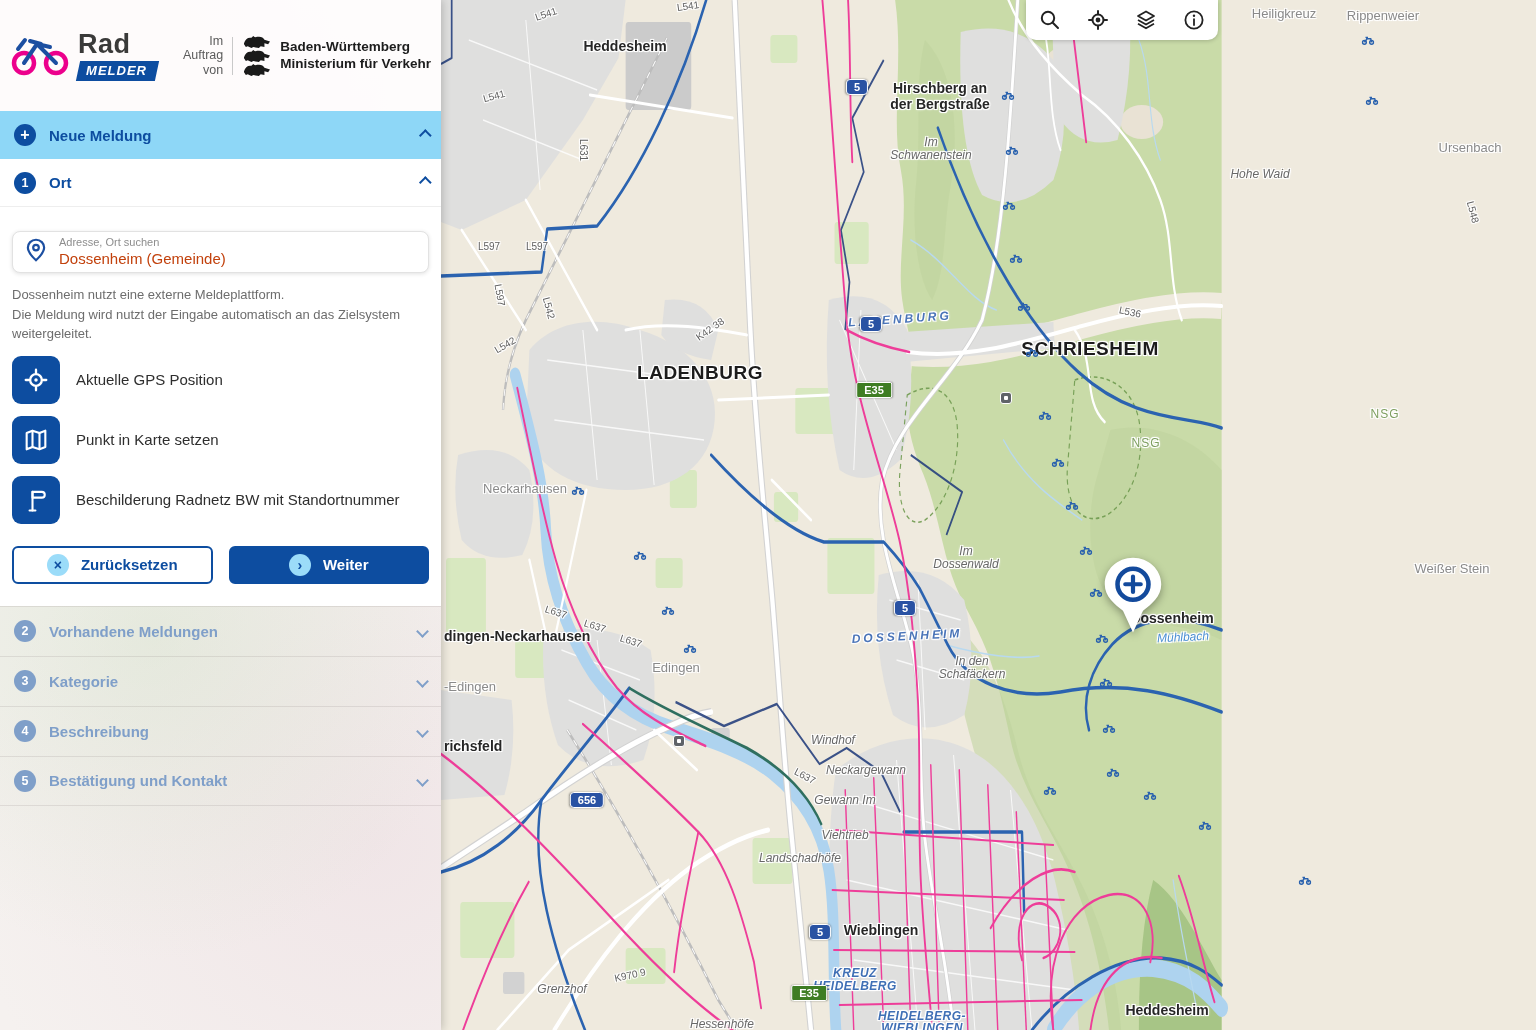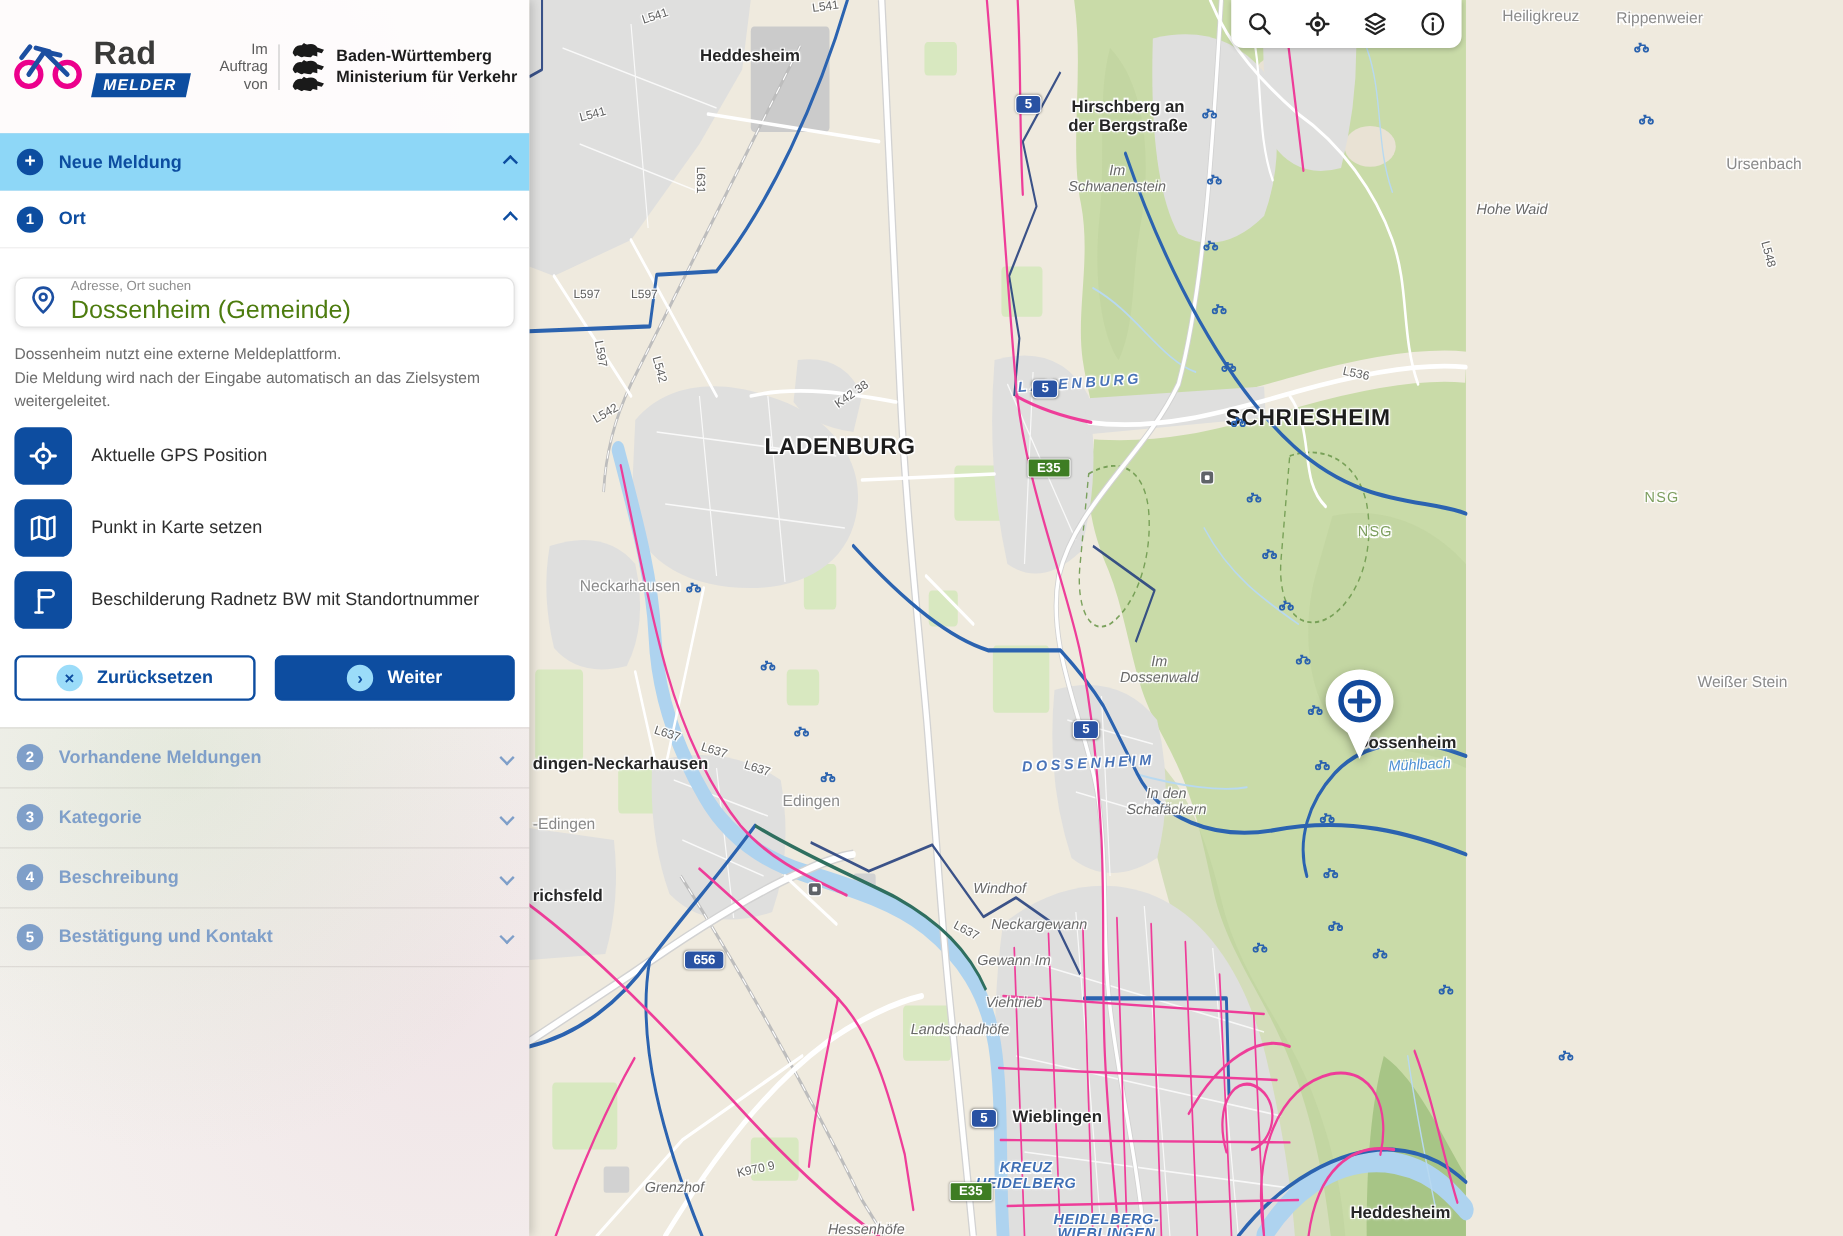--- a/index.html
+++ b/index.html
@@ -43,21 +43,21 @@
 
   .ort-row{height:48px;background:#fff;display:flex;align-items:center;padding:0 14px;cursor:pointer;border-bottom:1px solid #eee;}
   .ort-row .step-circle{background:var(--blue);}
   .ort-row .lbl{color:var(--blue);font-weight:bold;font-size:15px;margin-left:13px;}
 
   .ort-content{background:#fff;padding:24px 12px 16px 12px;}
   .searchbox{background:#fff;border:1px solid #e2e2e2;border-radius:8px;box-shadow:0 1px 4px rgba(0,0,0,.12);
     display:flex;align-items:center;padding:6px 10px;height:42px;}
   .searchbox .texts{margin-left:10px;flex:1;}
   .search-label{font-size:11px;color:#8d8d8d;display:block;line-height:1.2;}
-  .search-input{border:none;outline:none;font-size:21px;color:#4d7c0f;width:100%;padding:0;line-height:1.2;}
+  .search-input{border:none;outline:none;font-size:15px;color:#c2410c;width:100%;padding:0;line-height:1.2;}
   .notice{font-size:13px;color:#6d6d6d;line-height:1.5;margin-top:12px;}
   .opt-row{display:flex;align-items:center;margin-top:12px;cursor:pointer;}
   .opt-row:first-of-type{margin-top:20px;}
   .opt-icon{width:48px;height:48px;background:var(--blue);border-radius:9px;display:flex;align-items:center;justify-content:center;flex:0 0 auto;}
   .opt-label{font-size:15px;color:#2e2e2e;margin-left:16px;}
   .btn-row{display:flex;gap:16px;margin-top:22px;padding:0 0 6px 0;}
   .btn{height:38px;border-radius:6px;display:flex;align-items:center;justify-content:center;gap:12px;
     font-size:15px;font-weight:bold;cursor:pointer;flex:1;}
   .btn .circ{width:22px;height:22px;border-radius:50%;background:var(--btncirc);color:var(--blue);
     display:flex;align-items:center;justify-content:center;font-size:14px;font-weight:bold;line-height:1;}
@@ -258,21 +258,21 @@
   </svg>
 
   <div id="map-labels">
       <span class="mlabel town" style="left: 184px; top: 46px; transform: translate(-50%, -50%) rotate(0deg);">Heddesheim</span>
       <span class="mlabel town" style="left: 499px; top: 88px; transform: translate(-50%, -50%) rotate(0deg);">Hirschberg an</span>
       <span class="mlabel town" style="left: 499px; top: 104px; transform: translate(-50%, -50%) rotate(0deg);">der Bergstraße</span>
       <span class="mlabel area" style="left: 490px; top: 142px; transform: translate(-50%, -50%) rotate(0deg);">Im</span>
       <span class="mlabel area" style="left: 490px; top: 155px; transform: translate(-50%, -50%) rotate(0deg);">Schwanenstein</span>
       <span class="mlabel town-sm" style="left: 843px; top: 13px; transform: translate(-50%, -50%) rotate(0deg);">Heiligkreuz</span>
       <span class="mlabel town-sm" style="left: 942px; top: 15px; transform: translate(-50%, -50%) rotate(0deg);">Rippenweier</span>
-      <span class="mlabel town-sm" style="left: 1029px; top: 136px; transform: translate(-50%, -50%) rotate(0deg);">Ursenbach</span>
+      <span class="mlabel town-sm" style="left: 1029px; top: 147px; transform: translate(-50%, -50%) rotate(0deg);">Ursenbach</span>
       <span class="mlabel area" style="left: 819px; top: 174px; transform: translate(-50%, -50%) rotate(0deg);">Hohe Waid</span>
       <span class="mlabel ref" style="left: 105px; top: 14px; transform: translate(-50%, -50%) rotate(-18deg);">L541</span>
       <span class="mlabel ref" style="left: 247px; top: 6px; transform: translate(-50%, -50%) rotate(-8deg);">L541</span>
       <span class="mlabel ref" style="left: 53px; top: 96px; transform: translate(-50%, -50%) rotate(-15deg);">L541</span>
       <span class="mlabel ref" style="left: 142px; top: 150px; transform: translate(-50%, -50%) rotate(90deg);">L631</span>
       <span class="mlabel ref" style="left: 1032px; top: 212px; transform: translate(-50%, -50%) rotate(75deg);">L548</span>
       <span class="mlabel town-lg" style="left: 259px; top: 373px; transform: translate(-50%, -50%) rotate(0deg);">LADENBURG</span>
       <span class="mlabel ref" style="left: 269px; top: 329px; transform: translate(-50%, -50%) rotate(-35deg);">K42 38</span>
       <span class="mlabel district" style="left: 459px; top: 319px; transform: translate(-50%, -50%) rotate(-4deg);">LADENBURG</span>
       <span class="mlabel town-lg" style="left: 649px; top: 349px; transform: translate(-50%, -50%) rotate(0deg);">SCHRIESHEIM</span>
@@ -596,21 +596,21 @@
             <circle cx="12" cy="9.8" r="2.6"></circle>
           </svg>
       </span>
       <span class="texts">
         <span class="search-label">Adresse, Ort suchen</span>
         <input class="search-input" type="text" value="Dossenheim (Gemeinde)" style="">
       </span>
     </div>
     <div class="notice">
       <div>Dossenheim nutzt eine externe Meldeplattform.</div>
-      <div>Die Meldung wird nach der Eingabe automatisch an das Zielsystem</div>
+      <div>Die Meldung wird nutzt der Eingabe automatisch an das Zielsystem</div>
       <div>weitergeleitet.</div>
     </div>
 
     <div class="opt-row">
       <span class="opt-icon">
         <svg width="28" height="28" viewBox="0 0 24 24" fill="none" stroke="#fff" stroke-width="2" stroke-linecap="round">
             <circle cx="12" cy="12" r="5"></circle>
             <circle cx="12" cy="12" r="1.5" fill="#fff" stroke="none"></circle>
             <path d="M12,3.2v3 M12,17.8v3 M3.2,12h3 M17.8,12h3"></path>
           </svg>

